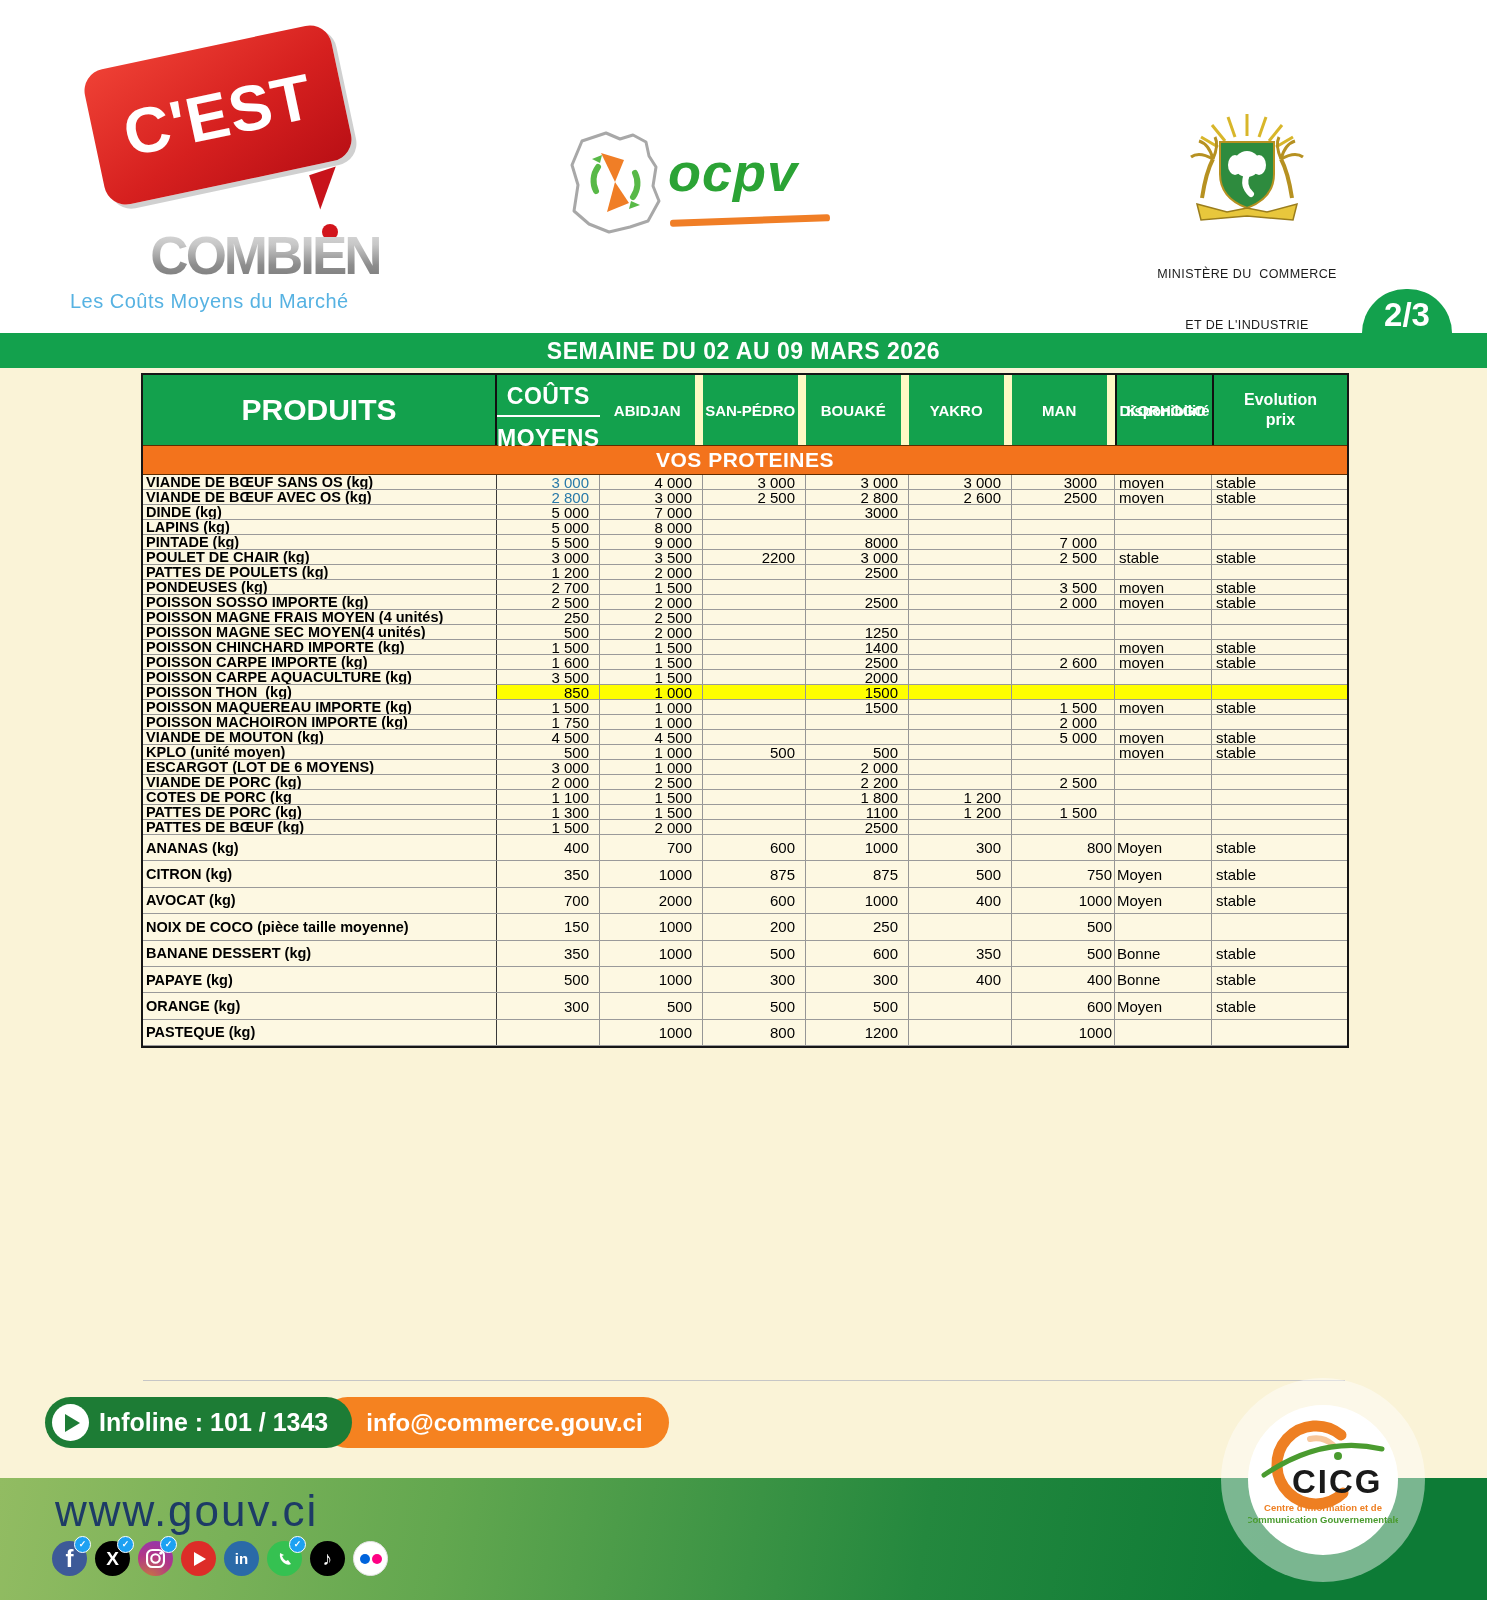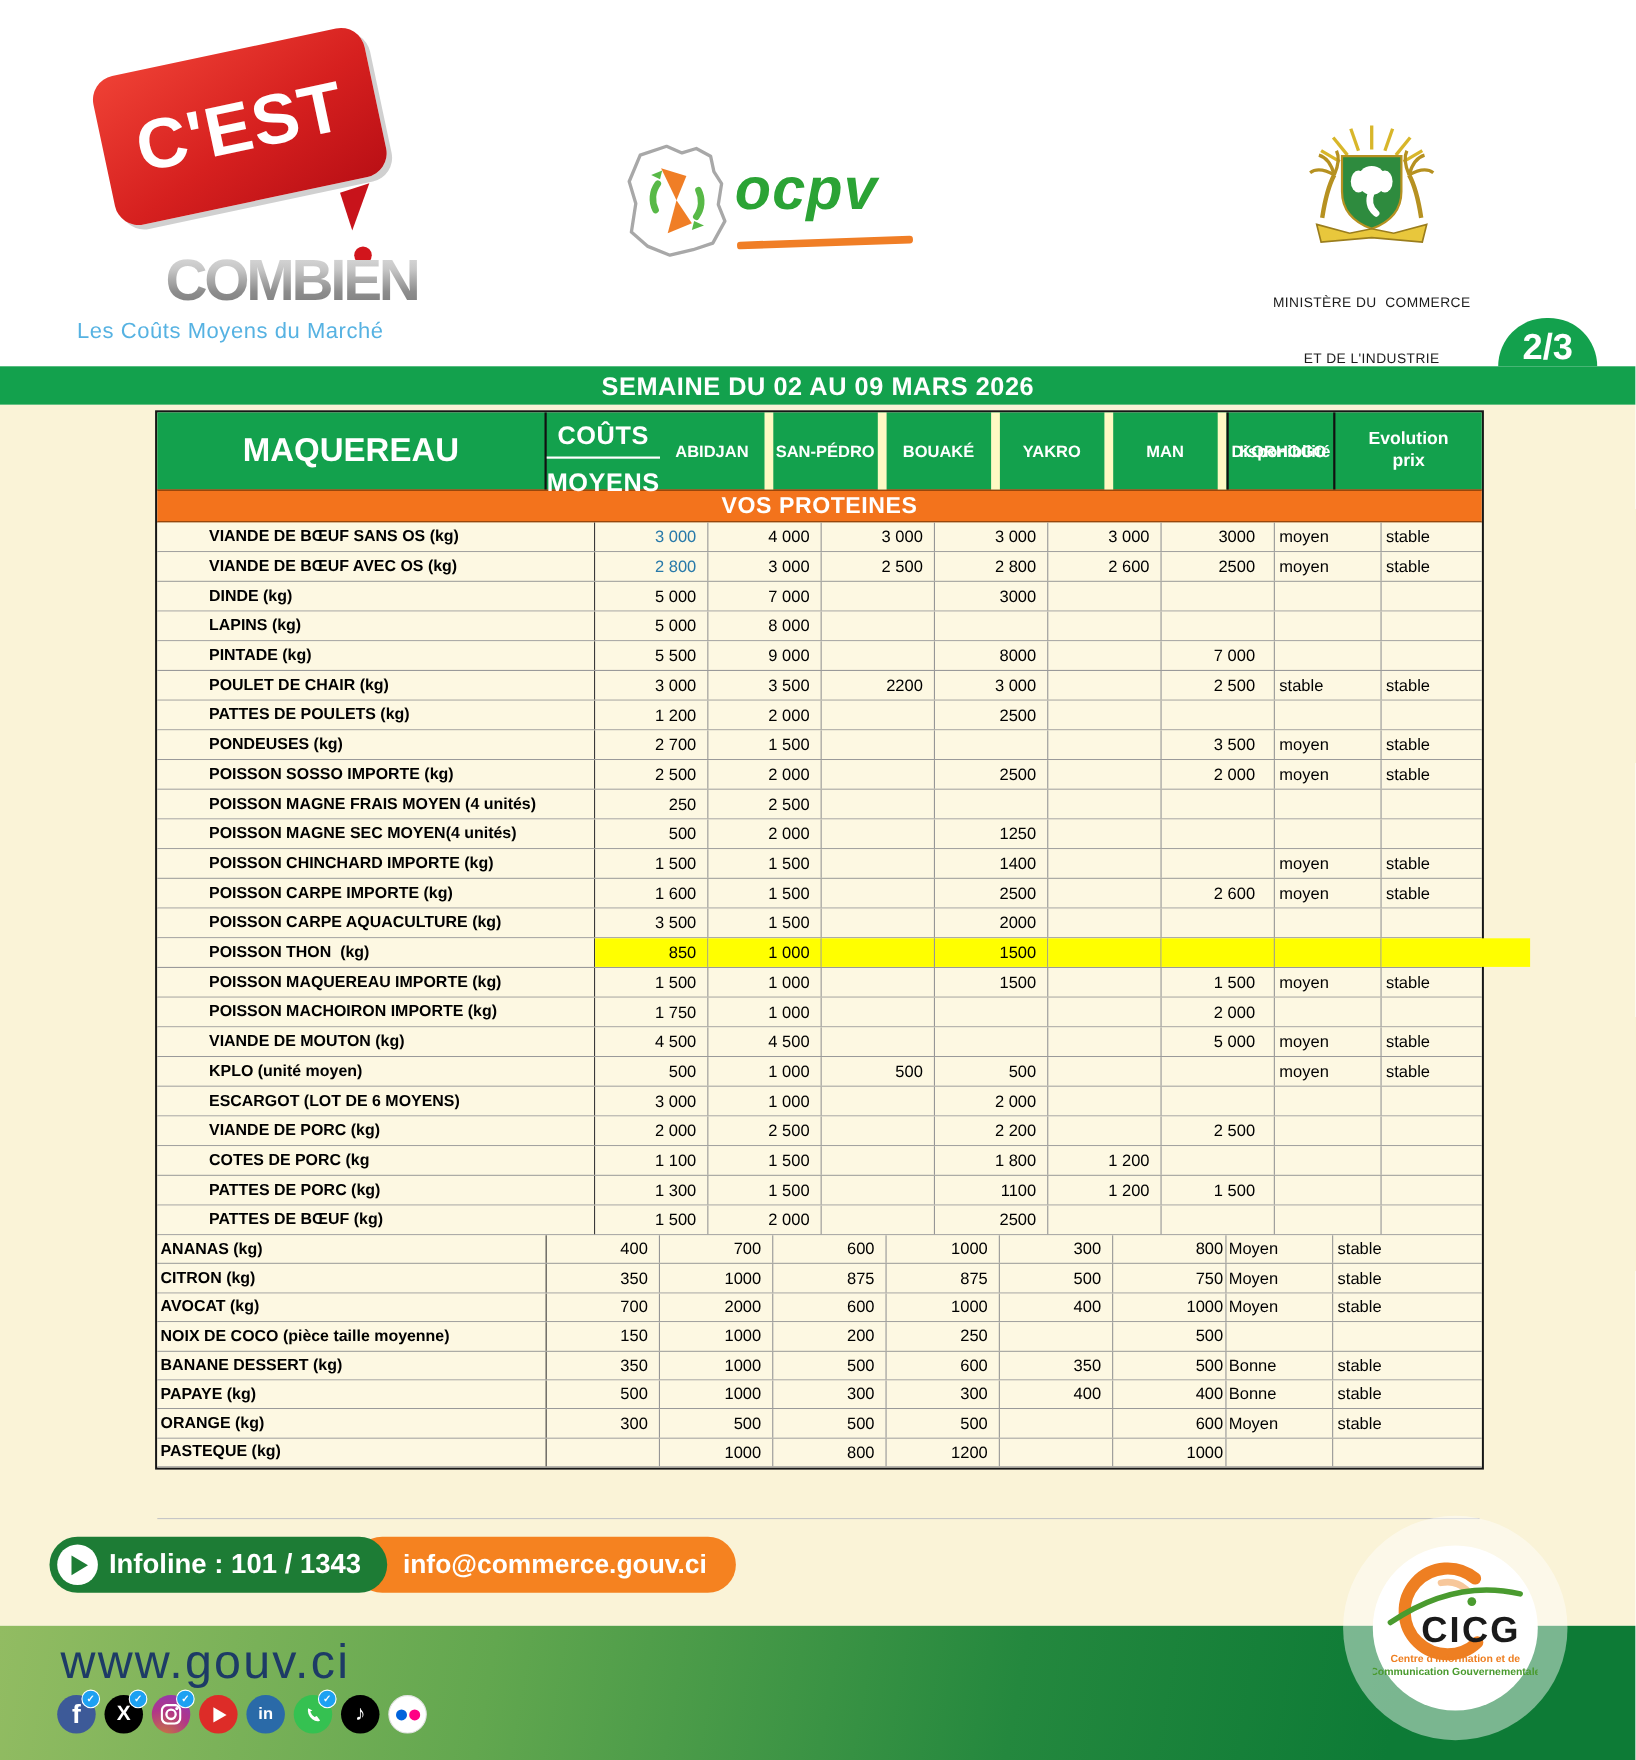--- a/index.html
+++ b/index.html
@@ -65,21 +65,21 @@
   .h-dispo{width:97px;box-sizing:border-box;border-left:2px solid #111;display:flex;
            align-items:center;justify-content:center;font-size:15px;font-weight:bold;}
   .h-evol{width:135px;box-sizing:border-box;border-left:2px solid #111;display:flex;flex-direction:column;
           align-items:center;justify-content:center;font-size:16px;font-weight:bold;line-height:20px;}
 
   .section-bar{height:30px;background:#f3731c;border-top:1px solid #5e2c00;border-bottom:1px solid #5e2c00;
                box-sizing:border-box;color:#fff;font-weight:bold;font-size:21px;text-align:center;
                line-height:28px;letter-spacing:.5px;}
   .t-row{display:grid;grid-template-columns:354px 103px 103px 103px 103px 103px 103px 97px 135px;
          border-bottom:1px solid #9a9a9a;box-sizing:border-box;background:#fdf8e2;}
-  .t-row.proteins{height:27px;padding-left:44px;}
+  .t-row.proteins{height:15px;}
   .t-row.fruits{height:26.4px;}
   .cell{box-sizing:border-box;border-right:1px solid #969696;display:flex;align-items:center;
         overflow:hidden;white-space:pre;color:#000;}
   .cell:last-child{border-right:none;}
   .cell.product{font-weight:bold;font-size:14.5px;padding-left:3px;border-right:1px solid #3a3a3a;}
   .cell.val{justify-content:flex-end;font-size:15px;padding-right:10px;}
   .t-row.proteins .cell.col-5{padding-right:17px;}
   .t-row.fruits .cell.col-5{padding-right:2px;}
   .cell.dispo,.cell.evol{font-size:15px;padding-left:4px;}
   .t-row.fruits .cell.dispo{padding-left:2px;}
@@ -191,21 +191,21 @@
       </div>
     </div>
   </div>
 
   <div class="dome">2/3</div>
   <div class="banner">SEMAINE DU 02 AU 09 MARS 2026</div>
   <div class="cream"></div>
 
   <div class="price-table">
     <div class="t-header">
-      <div class="h-products">MAQUEREAU</div>
+      <div class="h-products">PRODUITS</div>
       <div class="h-group">
         <div class="h-group-title">COÛTS MOYENS</div>
         <div class="h-cities">
           <div class="h-city">ABIDJAN</div>
           <div class="h-city">SAN-PÉDRO</div>
           <div class="h-city">BOUAKÉ</div>
           <div class="h-city">YAKRO</div>
           <div class="h-city">MAN</div>
           <div class="h-city">KORHOGO</div>
         </div>

